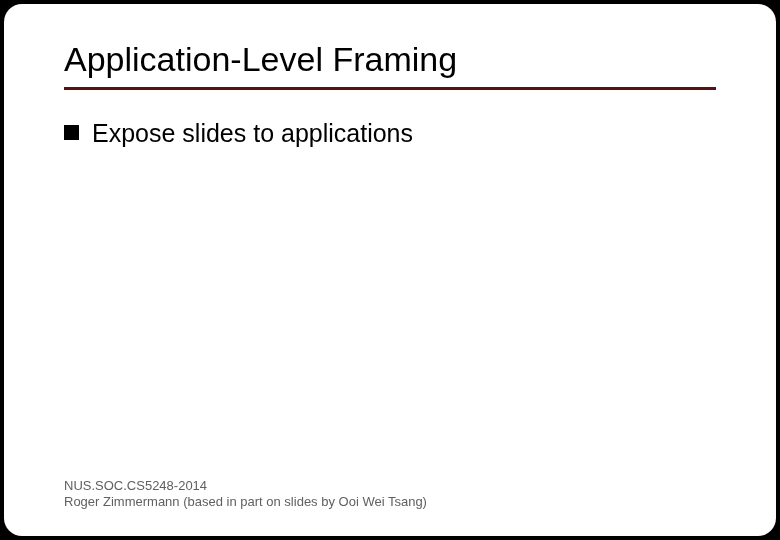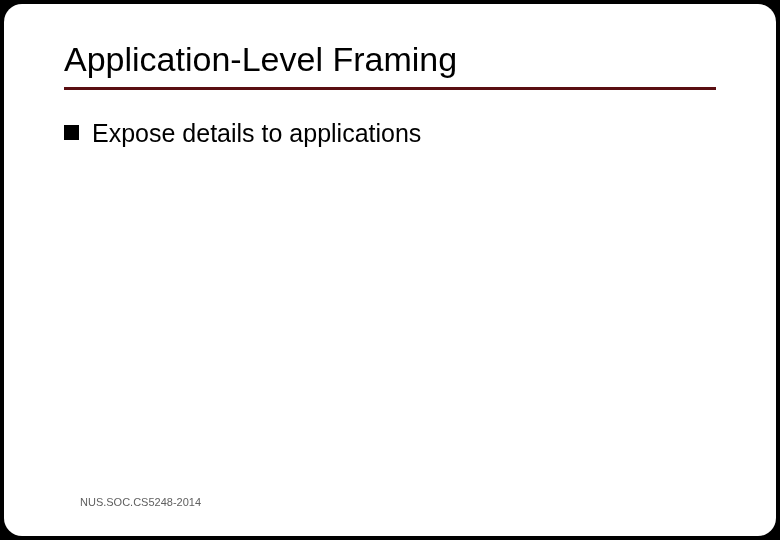--- a/index.html
+++ b/index.html
@@ -35,33 +35,34 @@
   }
   .bullets li::before {
     content: "";
     position: absolute;
     left: 0; top: 7px;
     width: 15px; height: 15px;
     background: #000;
   }
   .footer {
     position: absolute;
-    left: 76px;
+    left: 60px;
     bottom: 26px;
-    font-size: 11px;
+    font-size: 13px;
     color: #606060;
     line-height: 1.25;
     font-family: Arial, sans-serif;
   }
 </style>
 </head>
 <body>
 
 <div class="slide">
   <h1 class="title">Application-Level Framing</h1>
   <hr class="rule">
   <ul class="bullets">
-    <li>Expose details to applications</li>
+    <li>Expose slides to applications</li>
   </ul>
   <div class="footer">
     <div>NUS.SOC.CS5248-2014</div>
+    <div>Roger Zimmermann (based in part on slides by Ooi Wei Tsang)</div>
   </div>
 </div>
 
 </body></html>

